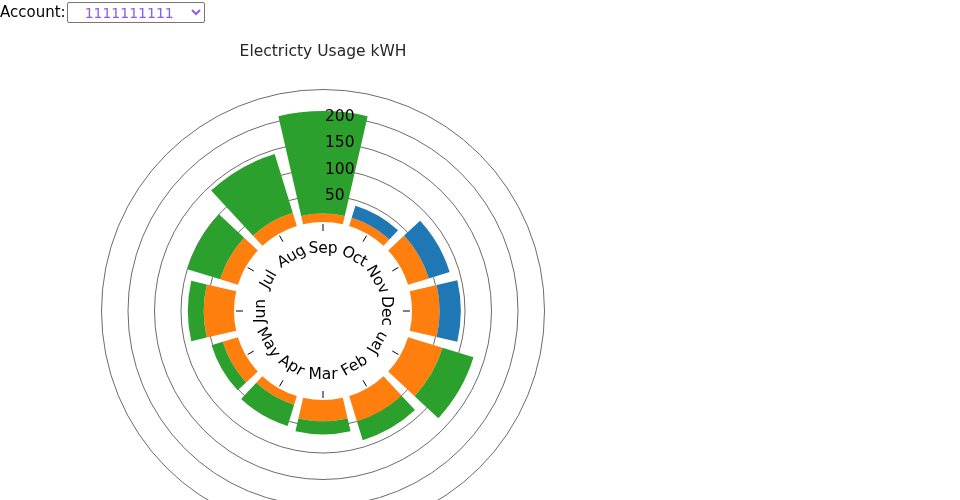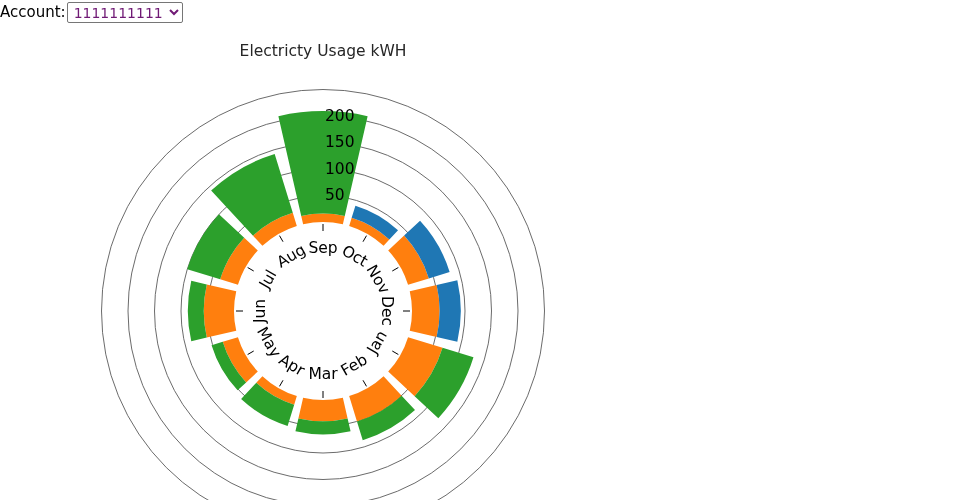--- a/index.html
+++ b/index.html
@@ -29,25 +29,25 @@
     white-space: nowrap;
   }
   .account-label {
     font-size: 15px;
     color: #000000;
     line-height: 24px;
   }
   .account-select {
     font-family: "DejaVu Sans", sans-serif;
     font-size: 14px;
-    color: #701a75;
+    color: #8b5cf6;
     background: #ffffff;
     border: 1px solid #767676;
     border-radius: 2px;
-    padding: 1px 2px;
+    padding: 1px 13px;
     height: 21px;
     margin-left: 1px;
   }
   .chart-wrap {
     position: absolute;
     left: 16px;
     top: 22px;
     width: 615px;
     height: 478px;
   }

